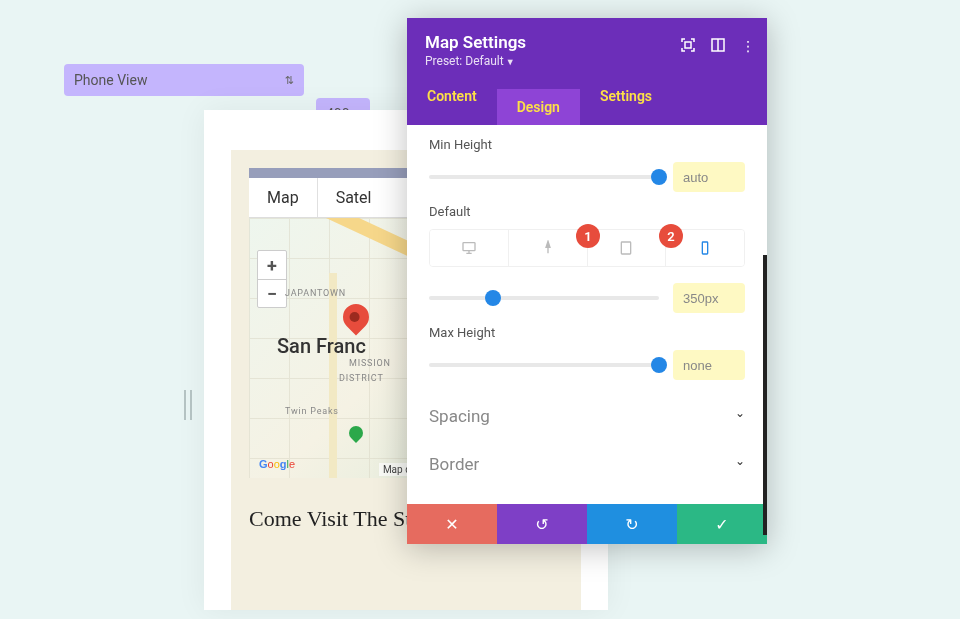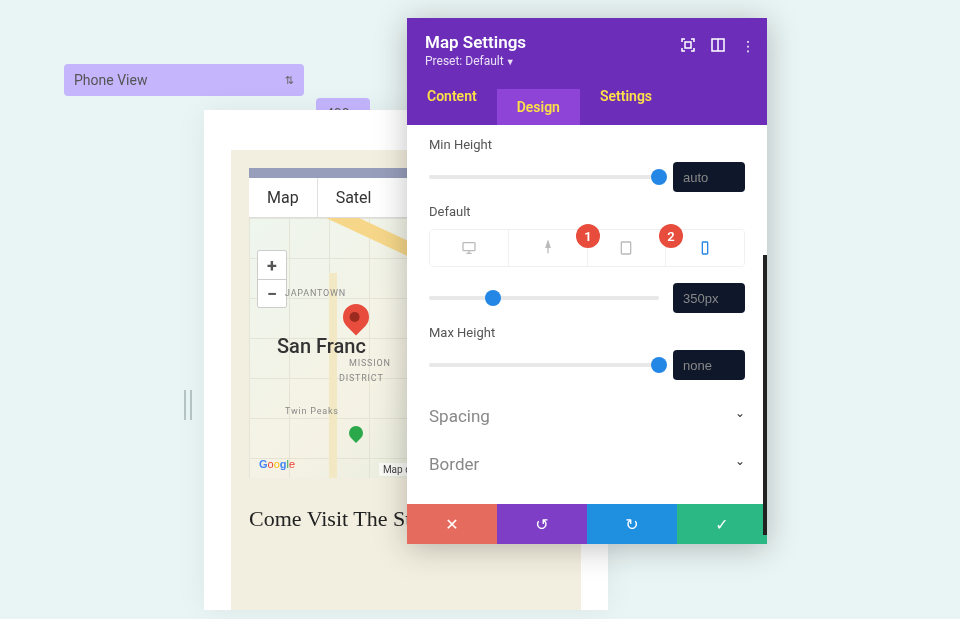--- a/index.html
+++ b/index.html
@@ -129,21 +129,21 @@
 .slider-row { display: flex; align-items: center; gap: 14px; margin-bottom: 12px; }
 .slider {
   flex: 1; height: 4px; background: #e8e8e8; border-radius: 2px; position: relative;
   cursor: pointer;
 }
 .thumb {
   position: absolute; top: 50%; transform: translate(-50%,-50%);
   width: 16px; height: 16px; background: #2487e6; border-radius: 50%;
 }
 .value-box {
-  width: 72px; height: 30px; background: #0f172a; border-radius: 4px;
+  width: 72px; height: 30px; background: #fef9c3; border-radius: 4px;
   display: flex; align-items: center; padding: 0 10px; font-size: 13px; color: #888;
   border: none;
 }
 
 .device-row {
   display: flex; border: 1px solid #f0f0f0; border-radius: 4px; overflow: hidden;
   margin-bottom: 16px;
 }
 .device-btn {
   flex: 1; height: 36px; display: flex; align-items: center; justify-content: center;

